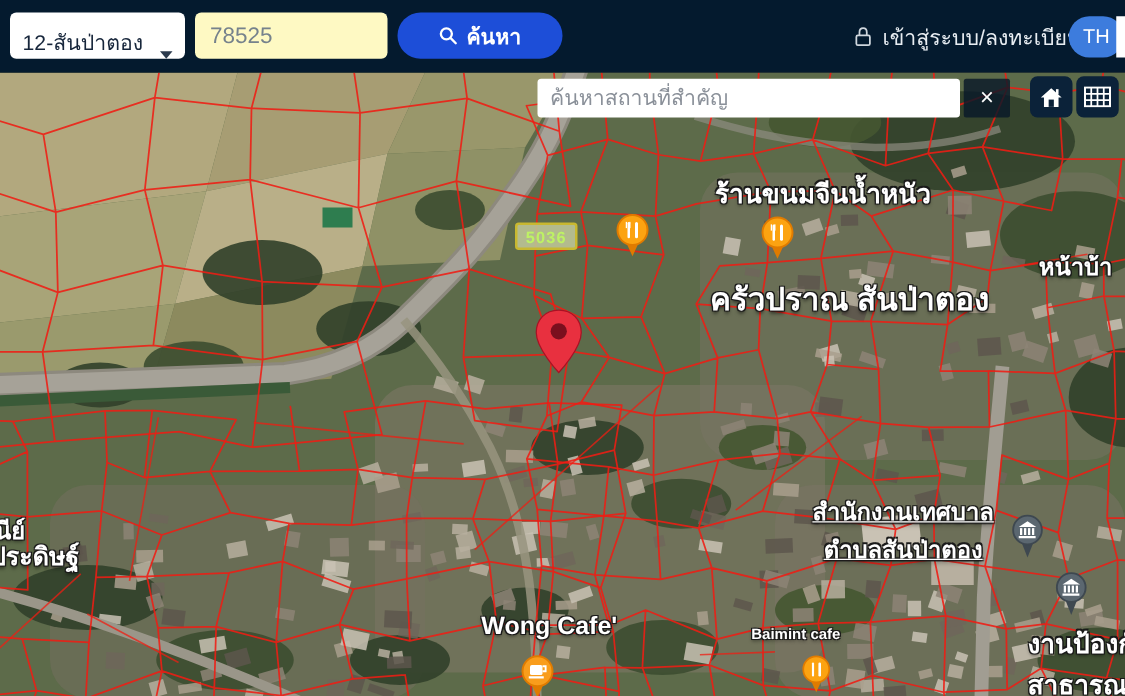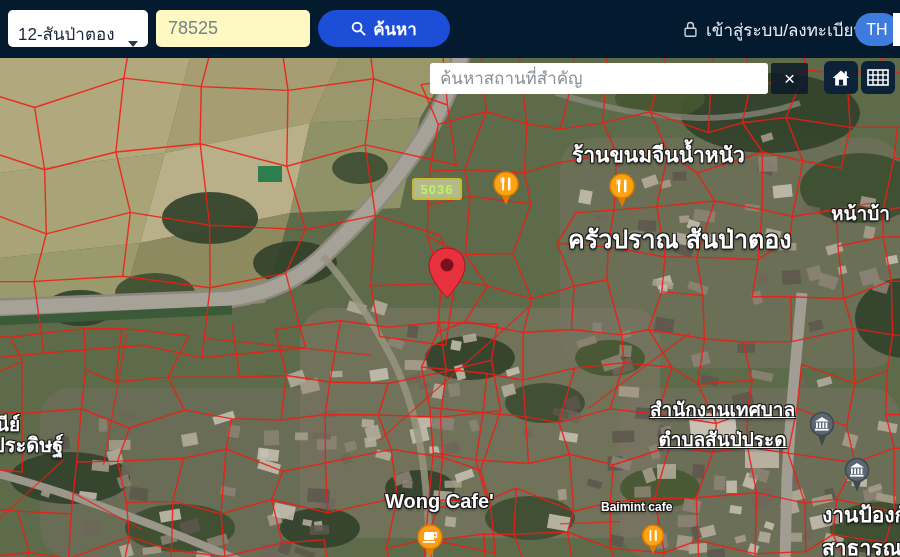--- a/index.html
+++ b/index.html
@@ -394,21 +394,21 @@
       <path d="M21 2 C10 2 3 10 3 20 C3 33 21 52 21 52 C21 52 39 33 39 20 C39 10 32 2 21 2 Z" fill="#e8303f" stroke="#a81224" stroke-width="1"></path>
       <circle cx="21" cy="19" r="6.5" fill="#7a0f1e"></circle>
     </svg>
   </div>
 
   <div class="mlabel" style="left:572px;top:80px;font-size:21px;">ร้านขนมจีนน้ำหนัว</div>
   <div class="mlabel" style="left:528px;top:161px;font-size:25px;margin-left:40px;">ครัวปราณ สันป่าตอง</div>
   <div class="mlabel" style="left:831px;top:140px;font-size:19px;">หน้าบ้า</div>
   <div class="mlabel centered" style="left:595px;top:336px;width:255px;">
     <div style="font-size:19px;">สำนักงานเทศบาล</div>
-    <div style="font-size:19px;">ตำบลสันป่ประด</div>
+    <div style="font-size:19px;">ตำบลสันป่าตอง</div>
   </div>
   <div class="mlabel" style="left:357px;top:432px;font-size:20px;padding-left:28px;">Wong Cafe'</div>
   <div class="mlabel" style="left:601px;top:442px;font-size:12px;">Baimint cafe</div>
   <div class="mlabel" style="left:822px;top:440px;">
     <div style="font-size:21px;">งานป้องกั</div>
     <div style="font-size:21px;">สาธารณภ</div>
 
   </div>
   <div class="mlabel" style="left:-4px;top:351px;font-size:19px;">นีย์</div>
   <div class="mlabel" style="left:-8px;top:371px;font-size:20px;">ประดิษฐ์</div>

